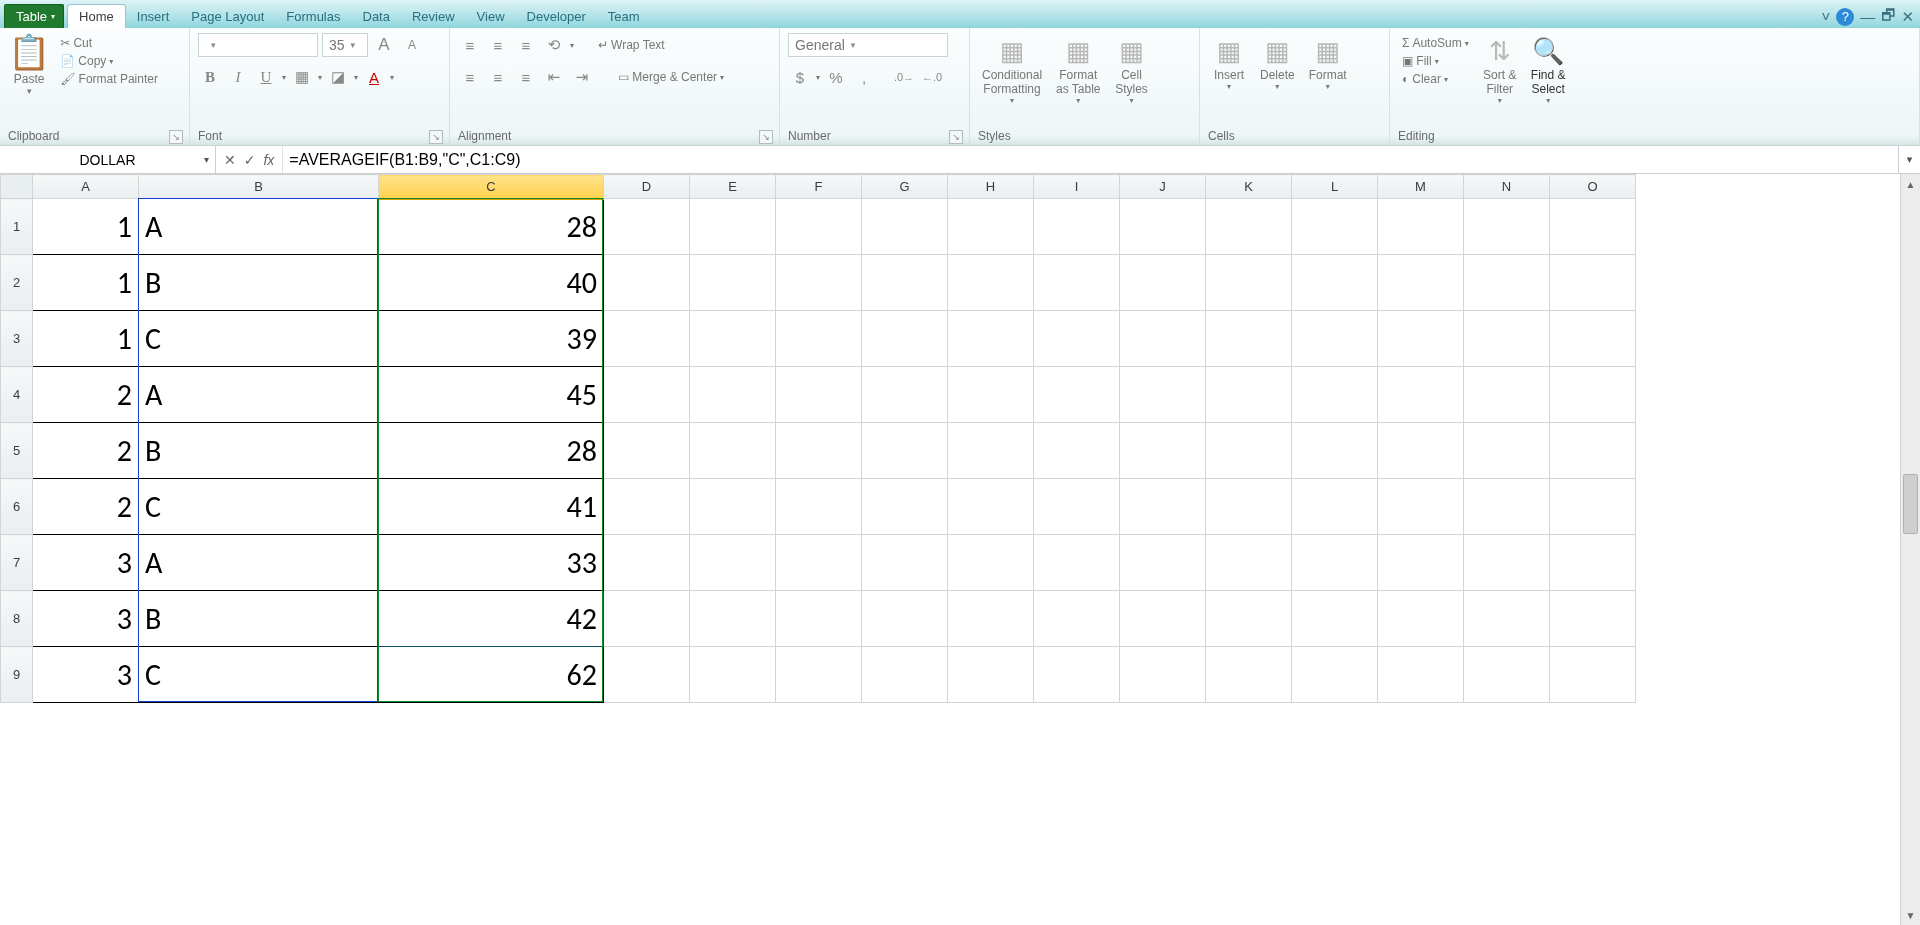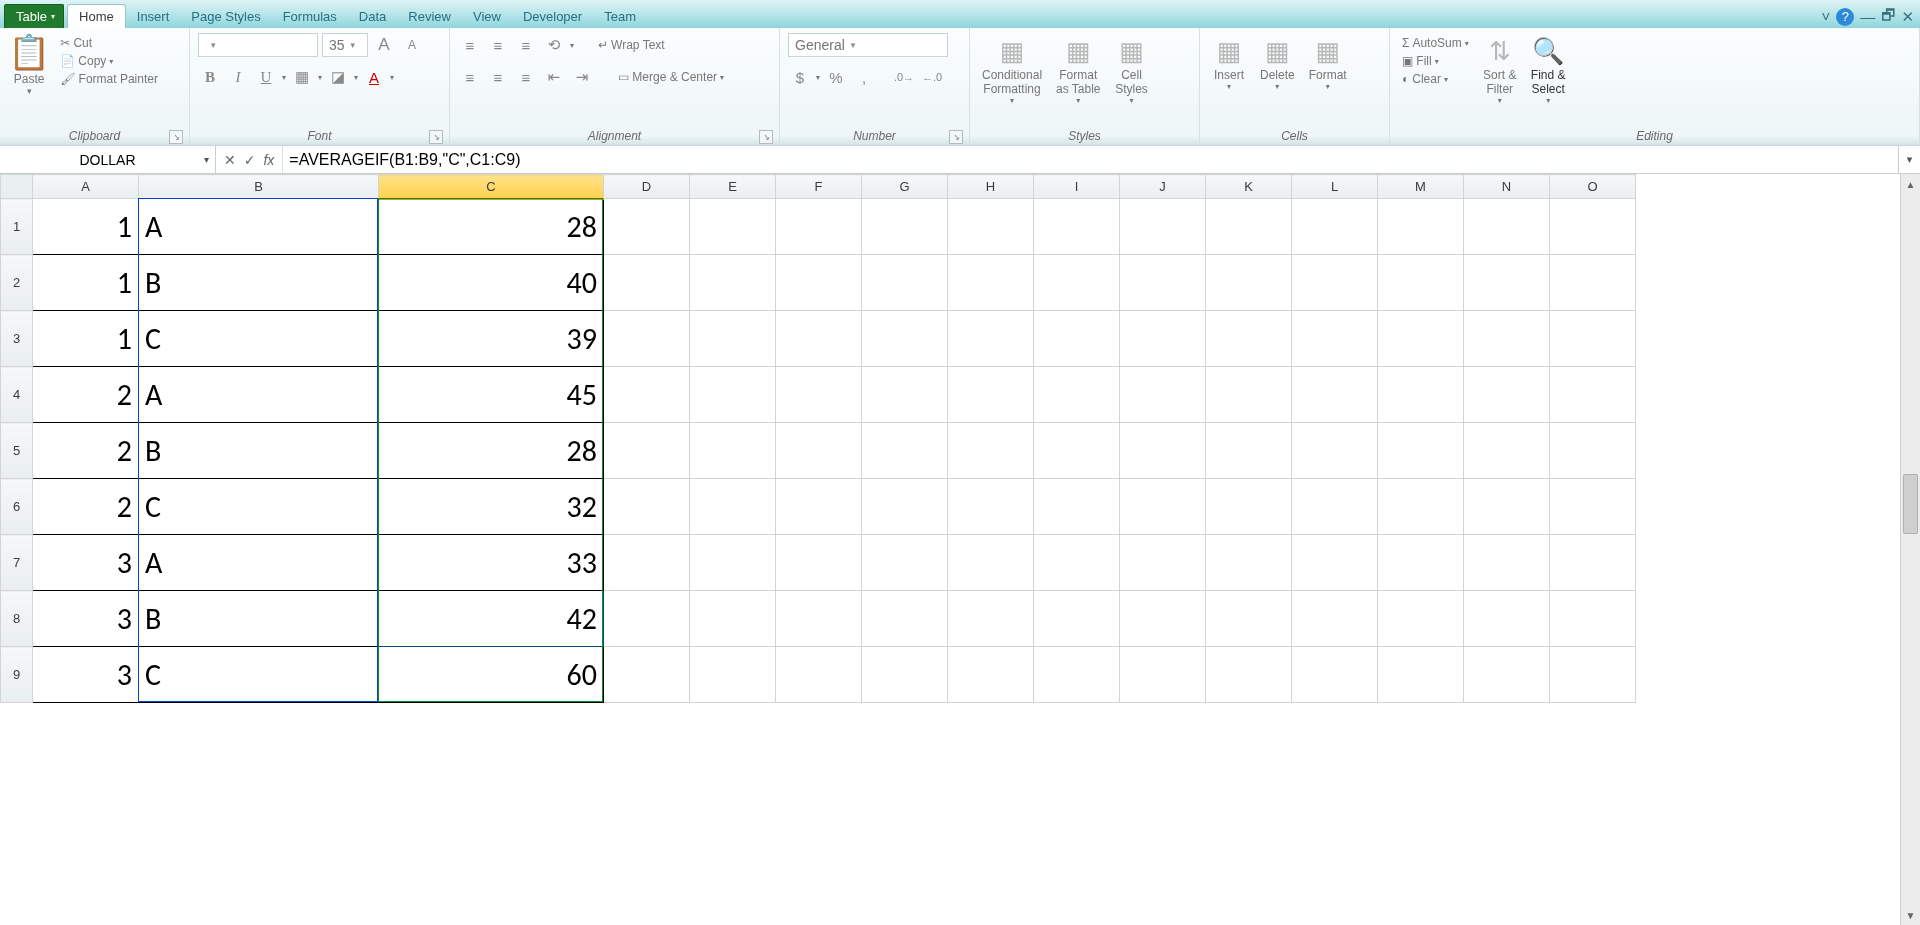--- a/index.html
+++ b/index.html
@@ -11,21 +11,21 @@
 .titlebar .tab.file { background:#1f7a2e; color:#fff; border:1px solid #16601f; border-bottom:none; border-top-left-radius:2px; border-top-right-radius:2px; margin-right:3px; padding-right:8px; }
 .titlebar .tab.file::after { content:"▾"; font-size:8px; margin-left:4px; }
 .titlebar .tab.active { background:#fff; border:1px solid #9ac3cb; border-bottom:none; border-top-left-radius:3px; border-top-right-radius:3px; color:#3b3b3b; }
 .titlebar .winctrl { position:absolute; right:6px; top:4px; display:flex; align-items:center; gap:6px; }
 .titlebar .winctrl span { font-size:15px; color:#3b6f7c; cursor:pointer; }
 
 
 .ribbon { height:118px; background:linear-gradient(to bottom,#fbfdfe 0%, #eef6f7 92%, #d6e4e6 100%); border-bottom:1px solid #c9d4d7; display:flex; font-size:13px; color:#777; }
 .rgroup { border-right:1px solid #d5e1e4; padding:4px 8px 2px 8px; display:flex; flex-direction:column; justify-content:space-between; }
 .rgroup .body { flex:1; display:flex; align-items:flex-start; gap:6px; }
-.rgroup .label { text-align:center; font-size:12px; color:#6a6a6a; padding-top:3px; position:relative;font-style:italic; }
+.rgroup .label { text-align:left; font-size:12px; color:#6a6a6a; padding-top:3px; position:relative; }
 .rgroup .label .dlg { position:absolute; right:-2px; top:4px; width:14px; height:14px; border:1px solid #b0bdc0; font-size:9px; display:flex; align-items:center; justify-content:center; color:#8a8a8a; background:#f3f7f8; }
 .vbtn { display:flex; flex-direction:column; align-items:center; font-size:12px; color:#777; padding:2px 4px; }
 .vbtn .ico { width:34px; height:34px; display:flex; align-items:center; justify-content:center; font-size:26px; color:#b8b8b8; }
 .row { display:flex; align-items:center; gap:4px; height:26px; }
 .smallbtn { padding:0 4px; font-size:12px; color:#777; display:flex; align-items:center; gap:3px; }
 .sel { height:24px; border:1px solid #c8d3d6; background:#fff; display:flex; align-items:center; padding:0 6px; color:#777; font-size:14px; }
 .sel.drop::after { content:"▾"; font-size:9px; margin-left:6px; color:#888; }
 .icbtn { width:24px; height:24px; display:flex; align-items:center; justify-content:center; font-size:15px; color:#888; }
 
 
@@ -74,21 +74,21 @@
 .vscroll .arrow.up { top:0; }
 .vscroll .arrow.dn { bottom:0; }
 </style>
 </head>
 <body>
 
 <div class="titlebar">
   <div class="tab file">Table</div>
   <div class="tab active">Home</div>
   <div class="tab">Insert</div>
-  <div class="tab">Page Styles</div>
+  <div class="tab">Page Layout</div>
   <div class="tab">Formulas</div>
   <div class="tab">Data</div>
   <div class="tab">Review</div>
   <div class="tab">View</div>
   <div class="tab">Developer</div>
   <div class="tab">Team</div>
   <div class="winctrl">
     <span>˅</span>
     <span style="background:#2e8ad8;color:#fff;width:18px;height:18px;border-radius:9px;display:inline-flex;align-items:center;justify-content:center;font-size:13px;">?</span>
     <span>—</span>
@@ -424,21 +424,21 @@
           <td class="cell" style=""></td>
           <td class="cell" style=""></td>
           <td class="cell" style=""></td>
           <td class="cell" style=""></td>
           <td class="cell" style=""></td>
         </tr>
         <tr style="height:56px">
           <td class="rowhdr">6</td>
           <td class="cell num" style="border:1px solid #000;">2</td>
           <td class="cell txt" style="border:1px solid #000;">C</td>
-          <td class="cell num" style="border:1px solid #000;">32</td>
+          <td class="cell num" style="border:1px solid #000;">41</td>
           <td class="cell" style=""></td>
           <td class="cell" style=""></td>
           <td class="cell" style=""></td>
           <td class="cell" style=""></td>
           <td class="cell" style=""></td>
           <td class="cell" style=""></td>
           <td class="cell" style=""></td>
           <td class="cell" style=""></td>
           <td class="cell" style=""></td>
           <td class="cell" style=""></td>
@@ -478,21 +478,21 @@
           <td class="cell" style=""></td>
           <td class="cell" style=""></td>
           <td class="cell" style=""></td>
           <td class="cell" style=""></td>
           <td class="cell" style=""></td>
         </tr>
         <tr style="height:56px">
           <td class="rowhdr">9</td>
           <td class="cell num" style="border:1px solid #000;">3</td>
           <td class="cell txt" style="border:1px solid #000;">C</td>
-          <td class="cell num" style="border:1px solid #000;">60</td>
+          <td class="cell num" style="border:1px solid #000;">62</td>
           <td class="cell" style=""></td>
           <td class="cell" style=""></td>
           <td class="cell" style=""></td>
           <td class="cell" style=""></td>
           <td class="cell" style=""></td>
           <td class="cell" style=""></td>
           <td class="cell" style=""></td>
           <td class="cell" style=""></td>
           <td class="cell" style=""></td>
           <td class="cell" style=""></td>

